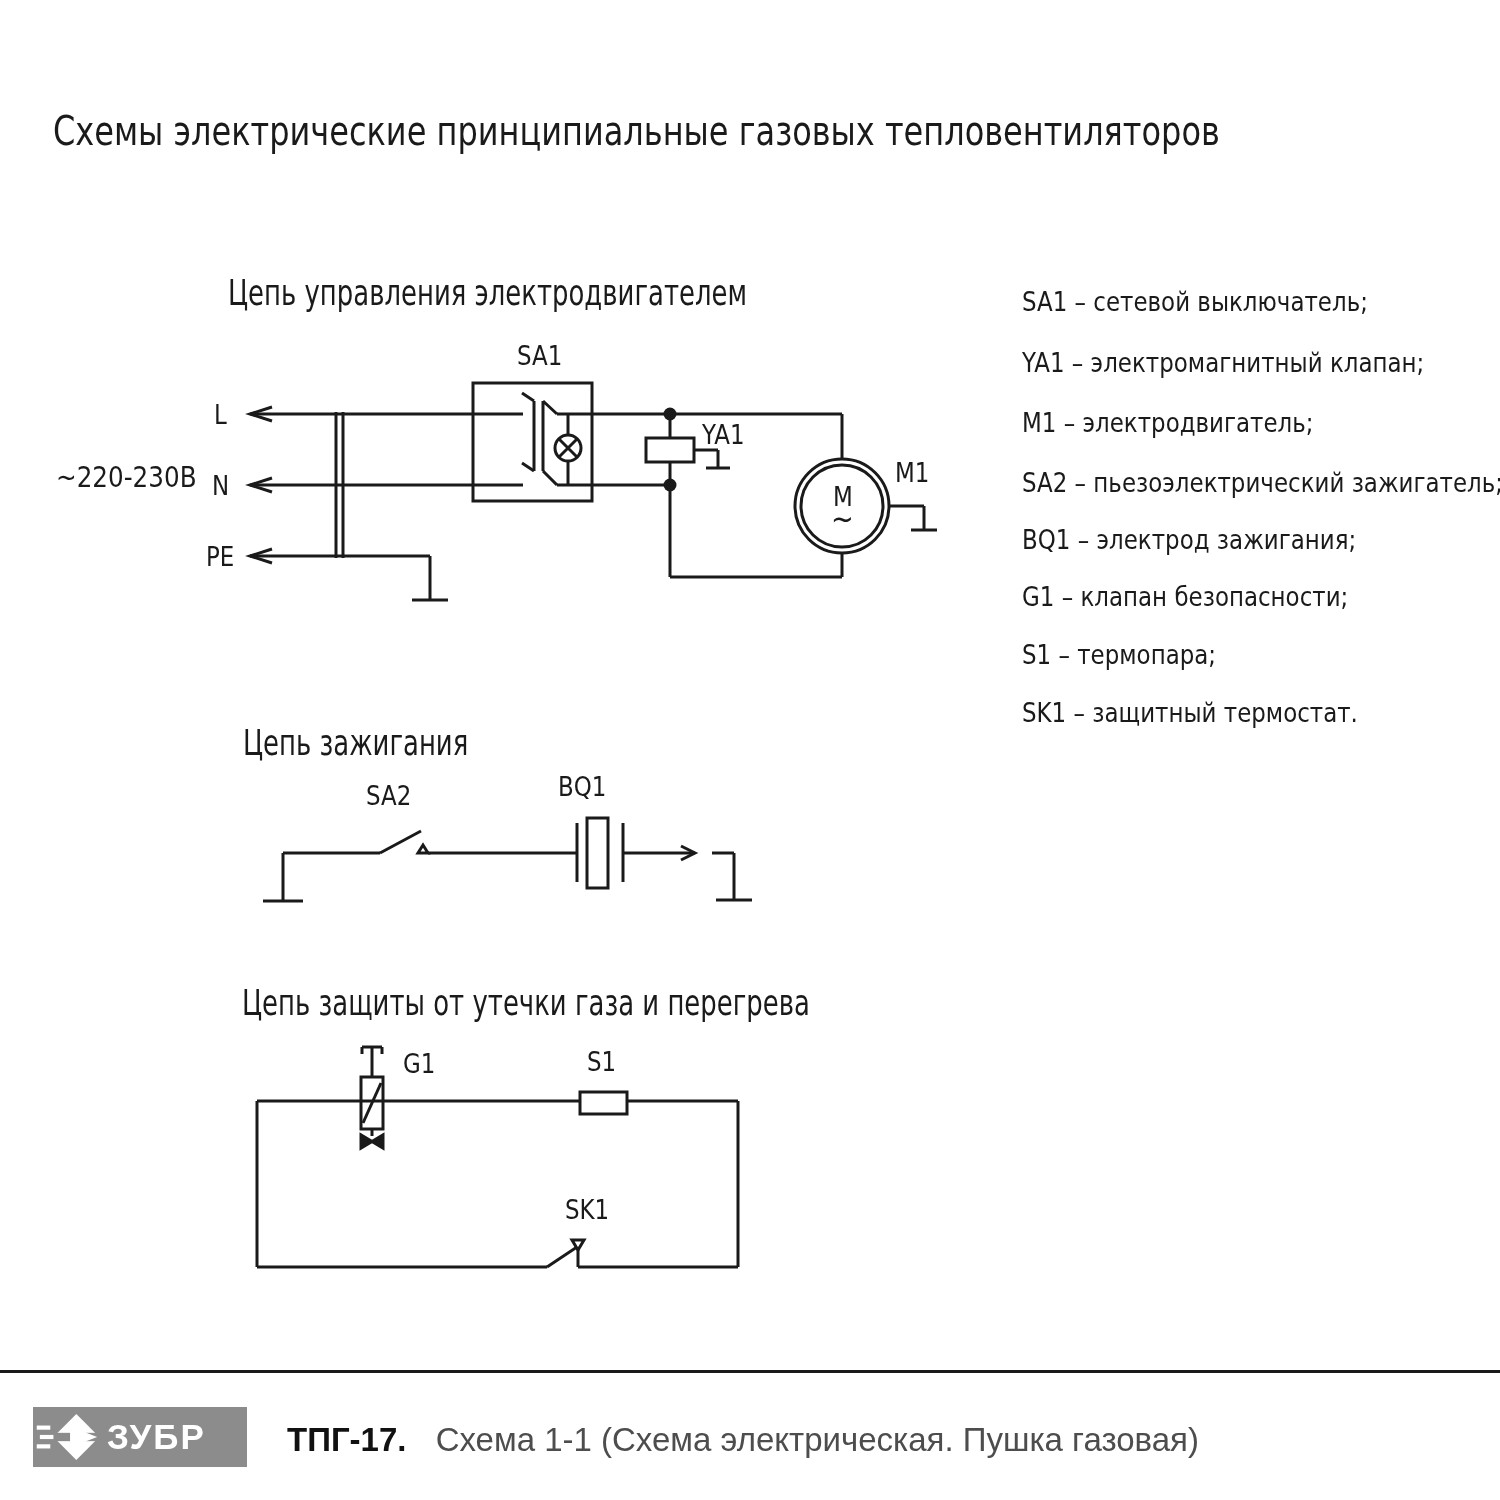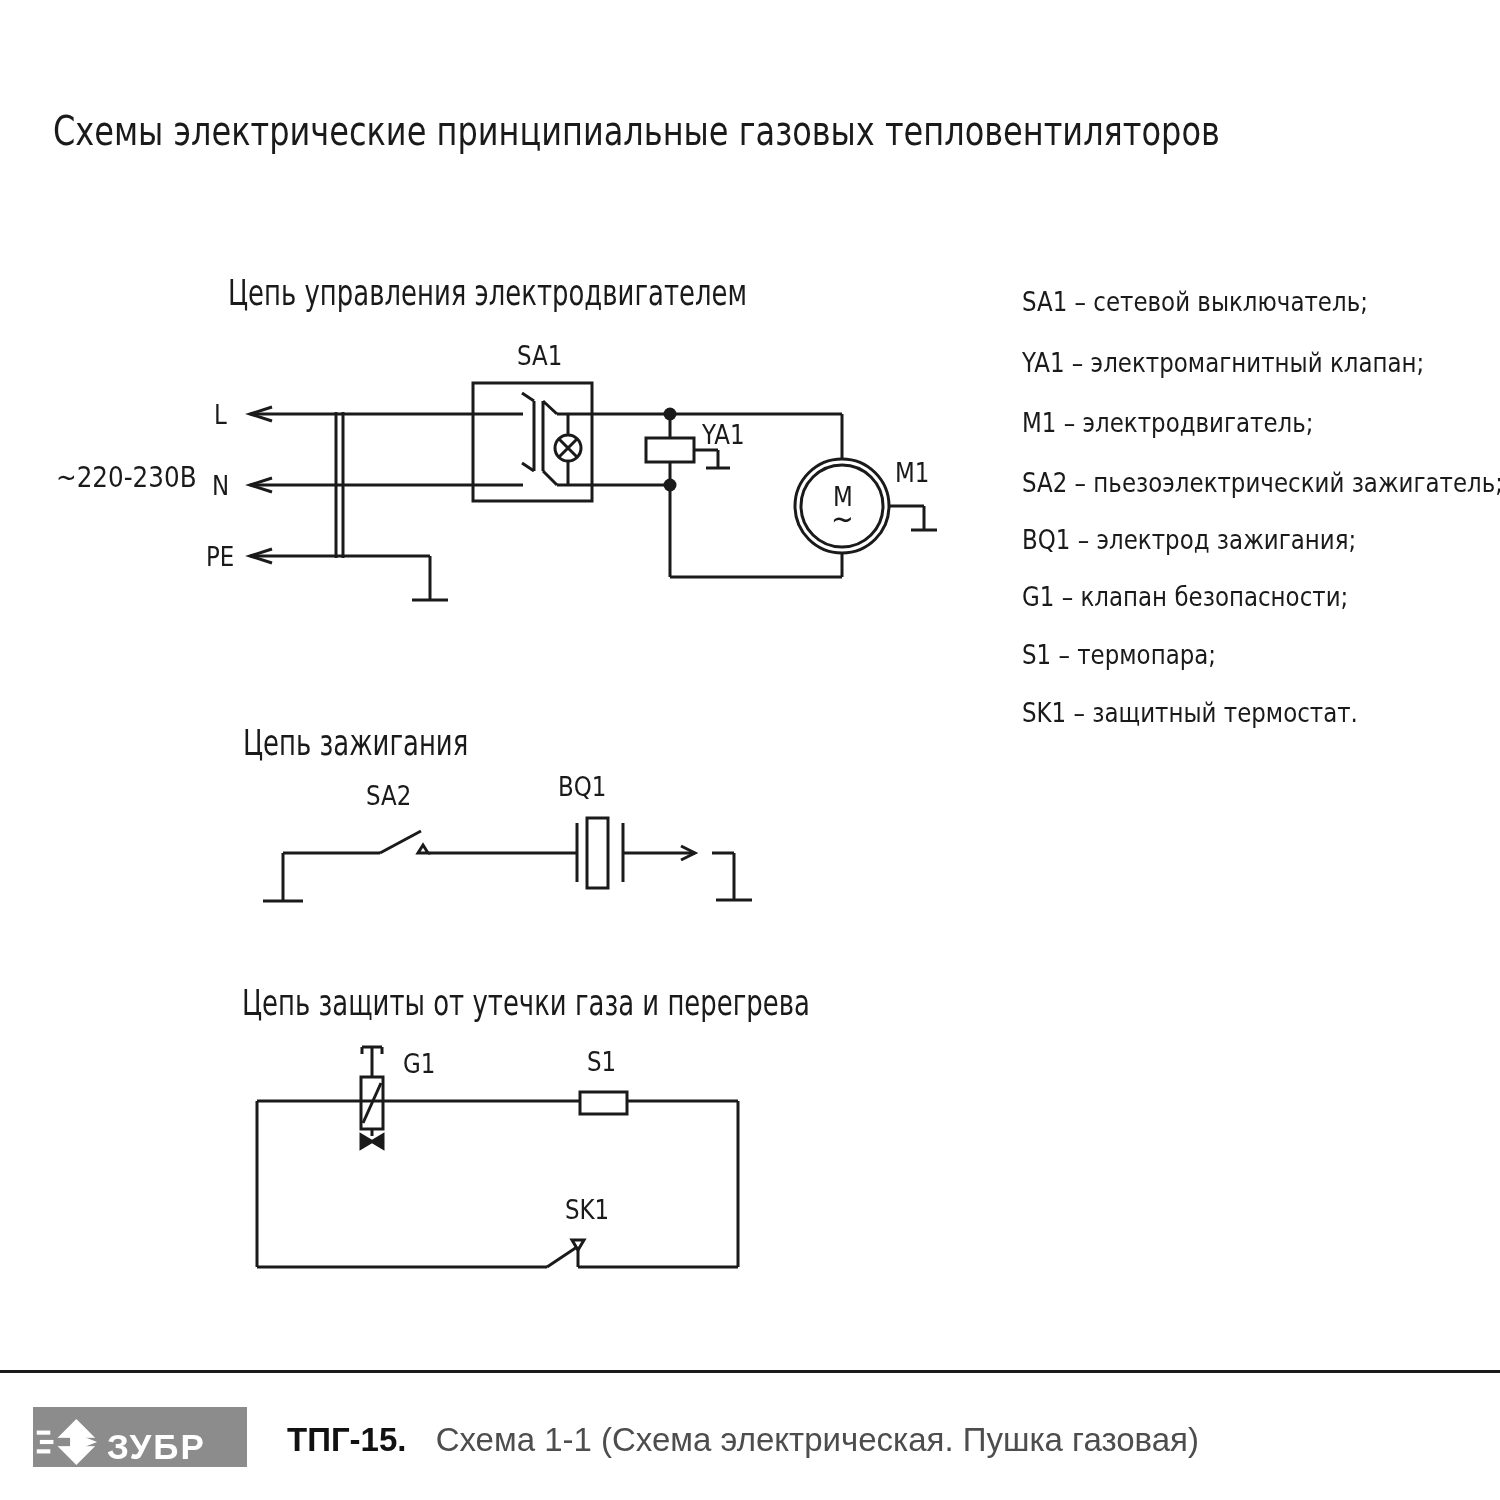--- a/index.html
+++ b/index.html
@@ -8,21 +8,21 @@
   .abs{position:absolute;white-space:nowrap;}
   .tech{font-family:"DejaVu Sans",sans-serif;color:var(--ink,#1a1a1a);
         transform:scaleX(0.85);transform-origin:0 0;}
   .title-main{font-size:40px;transform:scaleX(0.80);transform-origin:0 0;font-weight:500;}
   .title-sec{font-size:36px;transform:scaleX(0.72);transform-origin:0 0;font-weight:500;}
   .lbl{font-size:27px;}
   .legend-item{font-size:27px;}
   #schematic{position:absolute;left:0;top:0;}
   #footer-rule{position:absolute;left:0;top:1370px;width:1500px;height:3px;background:var(--ink,#1a1a1a);}
   #brand-box{position:absolute;left:33px;top:1407px;width:214px;height:60px;
-             background:var(--brand-bg,#8c8c8c);display:flex;align-items:flex-end;}
+             background:var(--brand-bg,#8c8c8c);display:flex;align-items:center;}
   #brand-text{font-family:"Liberation Sans",sans-serif;font-weight:bold;font-size:35px;
               color:#ffffff;letter-spacing:2px;margin-left:4px;}
   #footer-caption{position:absolute;left:287px;top:1421px;font-family:"Liberation Sans",sans-serif;
                   font-size:33px;white-space:nowrap;}
   #footer-caption .model{font-weight:bold;color:#111111;}
   #footer-caption .cap{font-weight:normal;color:var(--caption,#4d4d4d);margin-left:20px;}
 </style>
 </head>
 <body>
 
@@ -152,17 +152,17 @@
         <rect x="14" y="20" width="50" height="8" fill="#8c8c8c"></rect>
         <polygon points="34,14 60,24 34,34"></polygon>
         <rect x="2" y="13" width="13" height="4"></rect>
         <rect x="5" y="22" width="13" height="4"></rect>
         <rect x="2" y="31" width="13" height="4"></rect>
       </g>
     </svg>
     <span id="brand-text">ЗУБР</span>
   </div>
   <div id="footer-caption">
-    <span class="model">ТПГ-15.</span>
+    <span class="model">ТПГ-17.</span>
     <span class="cap">Схема 1-1 (Схема электрическая. Пушка газовая)</span>
   </div>
 
 </div>
 
 </body></html>

